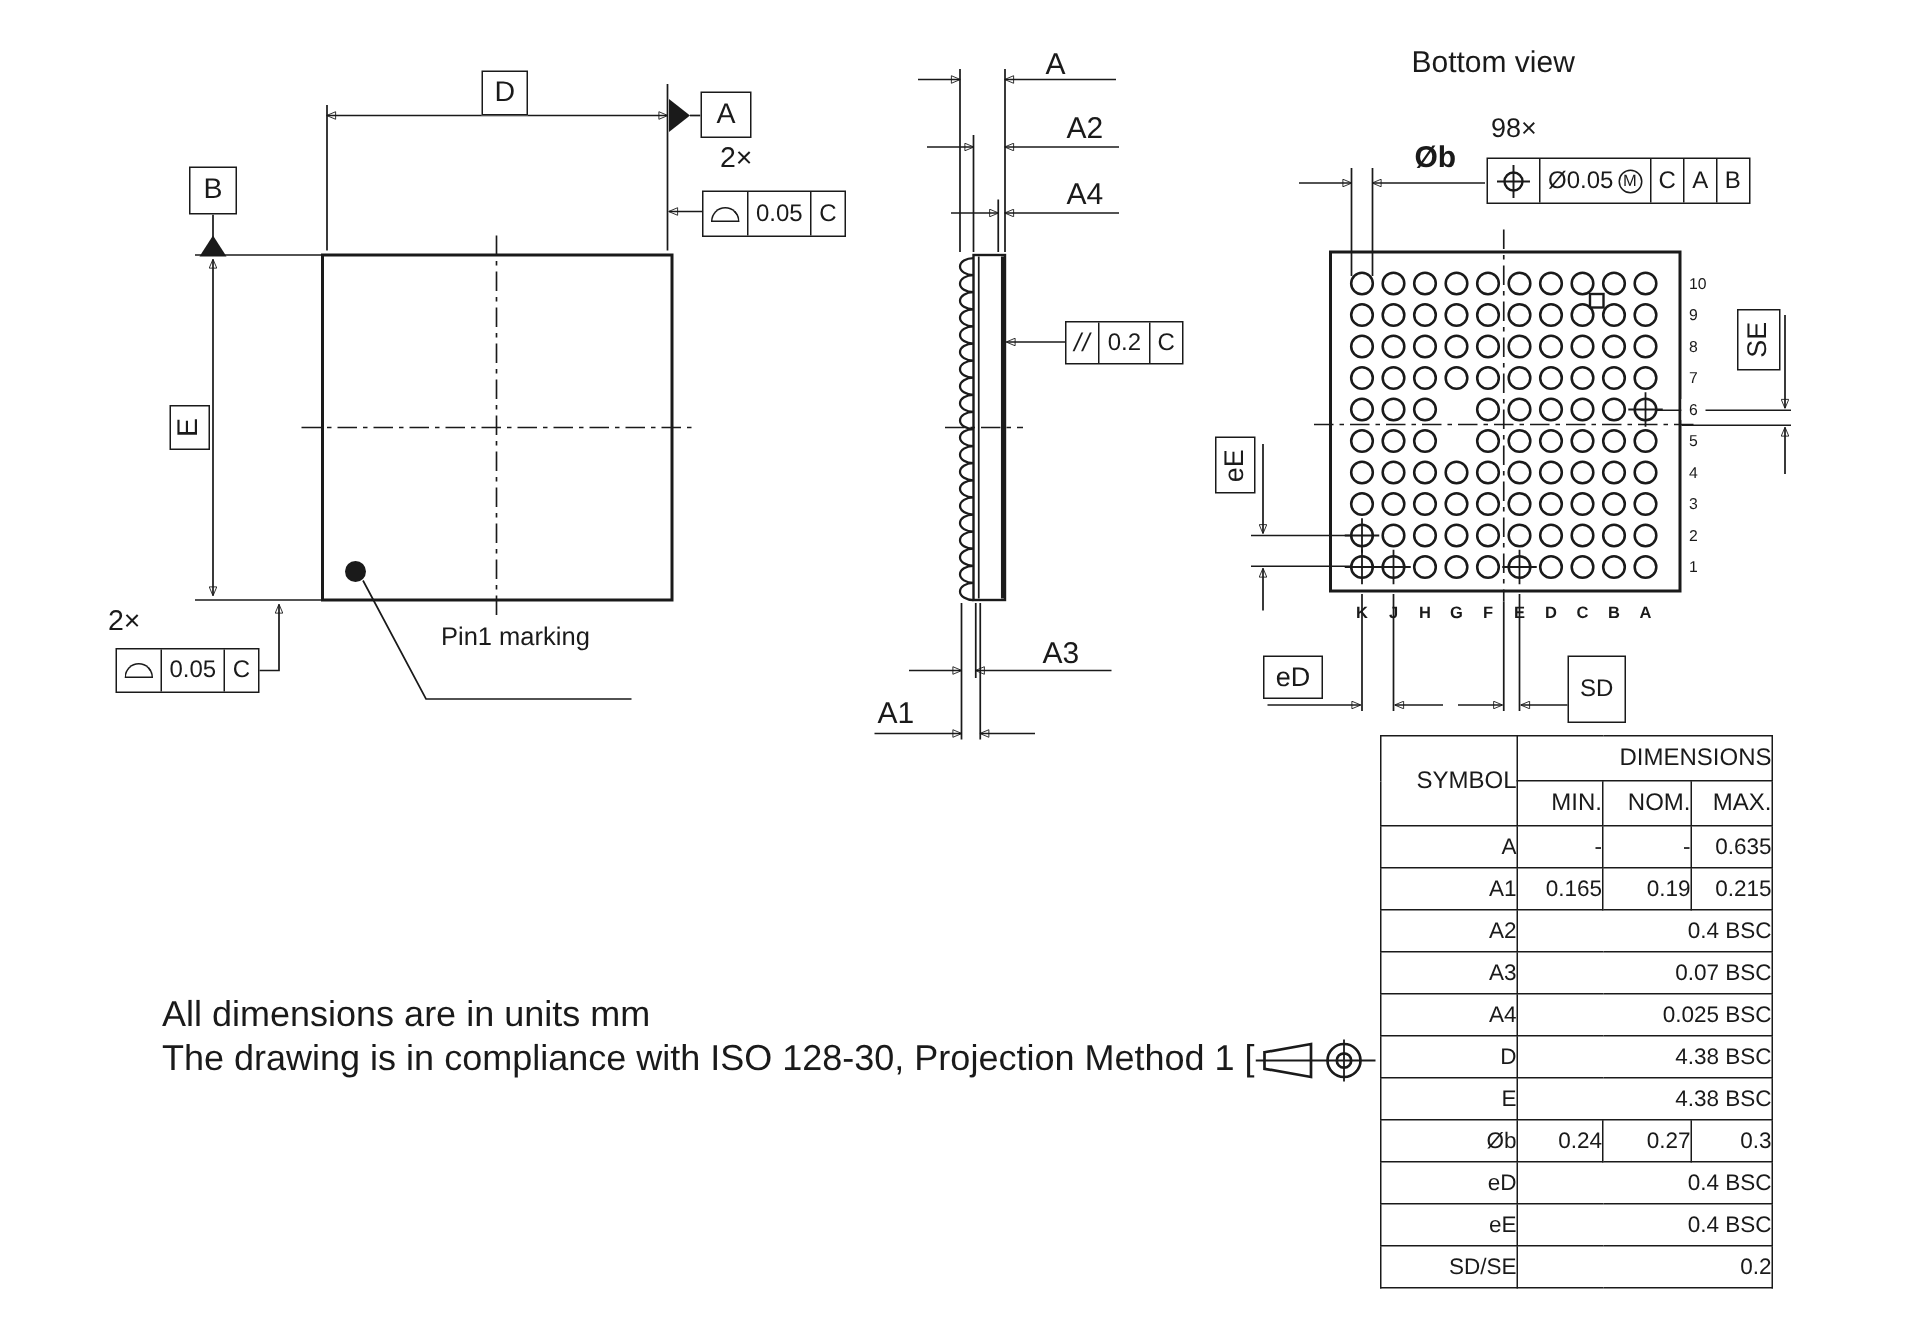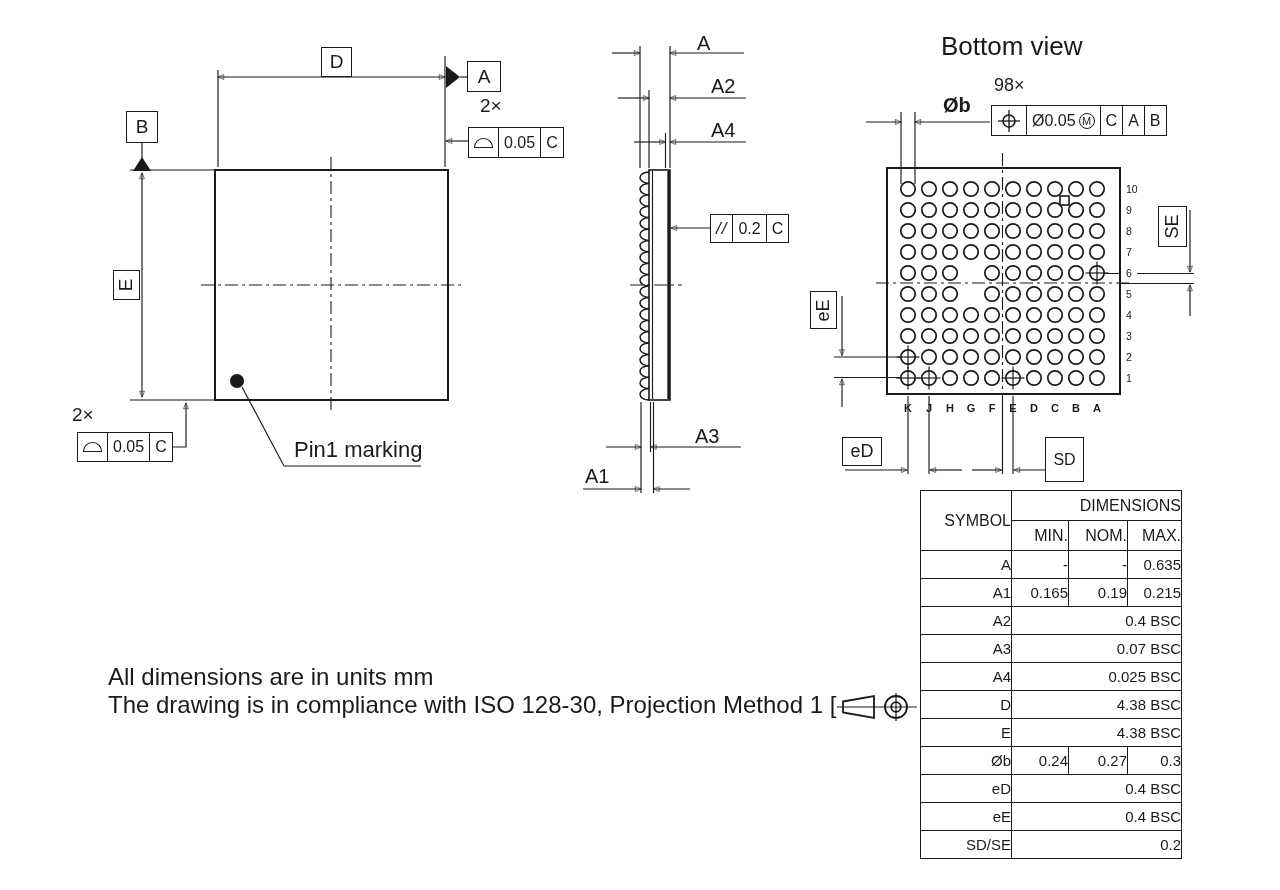--- a/index.html
+++ b/index.html
@@ -30,21 +30,21 @@
   .dome{width:19px;height:10px;border:1.8px solid #1a1a1a;border-radius:19px 19px 0 0;box-sizing:border-box}
   .slashes{font-style:italic;font-size:17px;letter-spacing:1px}
   .mcircle{width:16px;height:16px;border:1.4px solid #1a1a1a;border-radius:50%;
      display:inline-flex;align-items:center;justify-content:center;font-size:11px;margin-left:3px;box-sizing:border-box}
   .notes{position:absolute;left:108px;top:663px;font-size:24px;line-height:27.5px;white-space:nowrap}
   .projsym{vertical-align:-10px;margin:0 1px}
   table.dim{position:absolute;left:920px;top:490px;border-collapse:collapse;background:#fff}
   table.dim td{border:1.7px solid #1a1a1a;text-align:right;vertical-align:middle;
      padding:0;font-size:15px;height:27px}
   table.dim tr.hdr td{height:29px;font-size:16px}
-  .title{position:absolute;font-size:26px;white-space:nowrap}
+  .title{position:absolute;font-size:20px;white-space:nowrap}
 </style>
 </head>
 <body>
 
 <svg class="drawing" width="1280" height="890">
   <defs>
     <marker id="arw" viewBox="0 0 10 10" refX="9.6" refY="5" markerWidth="11" markerHeight="5.2" orient="auto-start-reverse">
       <path d="M0,0.8 L10,5 L0,9.2 Z" fill="#1a1a1a" stroke="none"></path>
     </marker>
   </defs>
@@ -296,21 +296,21 @@
 
 <div class="lbl" style="left:72px;top:405px;font-size:19px">2×</div>
 <div class="fcf" style="left:77px;top:432px;height:30px">
   <div class="cell">
       <span class="dome"></span>
     </div>
   <div class="cell">0.05</div>
   <div class="cell">C</div>
 </div>
 
-<div class="lbl" style="left:294px;top:439px;font-size:22px">Pin1 marking</div>
+<div class="lbl" style="left:294px;top:416px;font-size:17px">Pin1 marking</div>
 
 <div class="lbl" style="left:697px;top:33px">A</div>
 <div class="lbl" style="left:711px;top:76px">A2</div>
 <div class="lbl" style="left:711px;top:120px">A4</div>
 <div class="lbl" style="left:695px;top:426px">A3</div>
 <div class="lbl" style="left:585px;top:466px">A1</div>
 <div class="fcf" style="left:710px;top:214px;height:29px">
   <div class="cell slashes">//</div>
   <div class="cell">0.2</div>
   <div class="cell">C</div>

